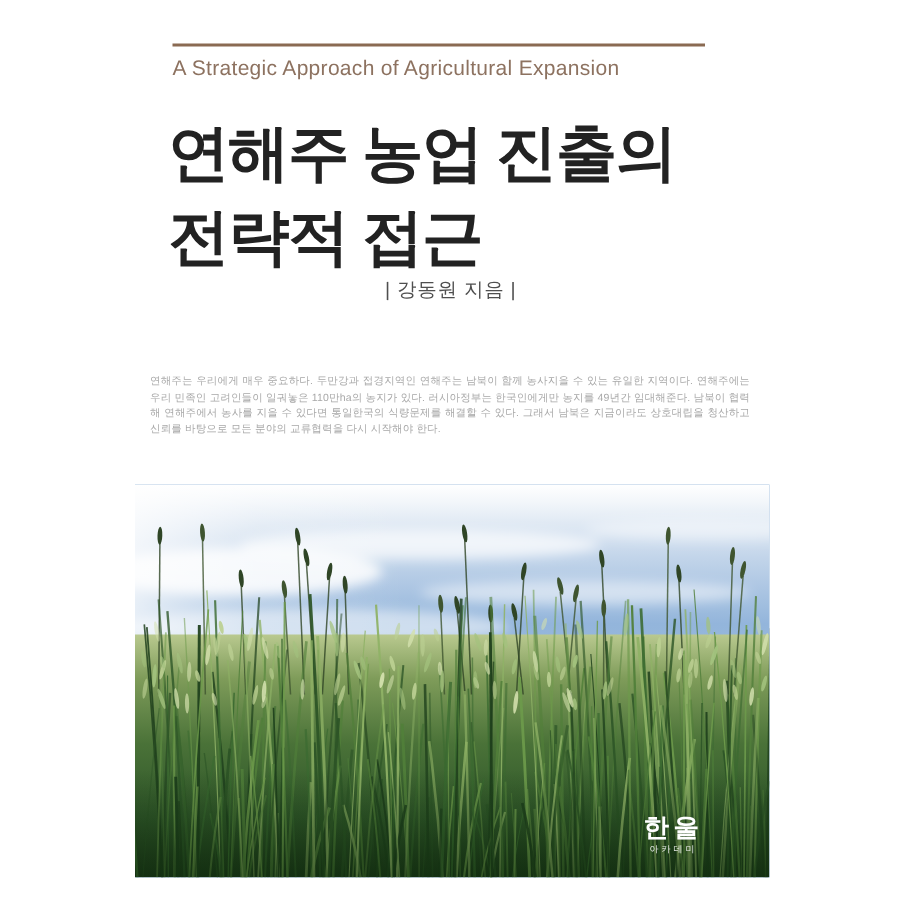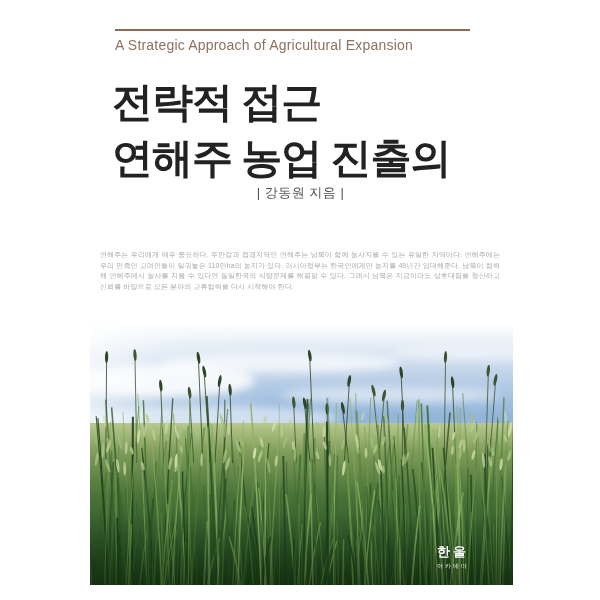--- a/index.html
+++ b/index.html
@@ -28,37 +28,37 @@
     color:#a8a8a8;font-size:7px;line-height:10.5px;text-align:justify;letter-spacing:.1px;
   }
   .photo{
     position:absolute;left:90px;top:323px;width:423px;height:262px;overflow:hidden;background:#9fbede;
   }
   .photo svg{display:block;}
   .publisher{
     position:absolute;right:44px;bottom:14px;text-align:center;color:#ffffff;
     text-shadow:0 0 3px rgba(30,60,30,.45);
   }
-  .publisher .name{font-size:13px;font-weight:bold;letter-spacing:3px;line-height:18px;}
+  .publisher .name{font-size:17px;font-weight:bold;letter-spacing:3px;line-height:18px;}
   .publisher .imprint{font-size:6px;letter-spacing:2px;opacity:.92;margin-top:1px;}
 </style>
 </head>
 <body>
 
 <div class="page">
 
   <div class="top-rule"></div>
 
   <div class="subtitle">
     <div>A Strategic Approach of Agricultural Expansion</div>
   </div>
 
   <div class="title">
+    <div>연해주 농업 진출의</div>
     <div>전략적 접근</div>
-    <div>연해주 농업 진출의</div>
   </div>
 
   <div class="author">| 강동원 지음 |</div>
 
   <div class="blurb">연해주는 우리에게 매우 중요하다. 두만강과 접경지역인 연해주는 남북이 함께 농사지을 수 있는 유일한 지역이다. 연해주에는 우리 민족인 고려인들이 일궈놓은 110만ha의 농지가 있다. 러시아정부는 한국인에게만 농지를 49년간 임대해준다. 남북이 협력해 연해주에서 농사를 지을 수 있다면 통일한국의 식량문제를 해결할 수 있다. 그래서 남북은 지금이라도 상호대립을 청산하고 신뢰를 바탕으로 모든 분야의 교류협력을 다시 시작해야 한다.</div>
 
   <div class="photo">
     <svg id="field-svg" width="423" height="262" viewBox="0 0 423 262" xmlns="http://www.w3.org/2000/svg">
       <defs>
         <linearGradient id="sky" x1="0" y1="0" x2="0" y2="1">

